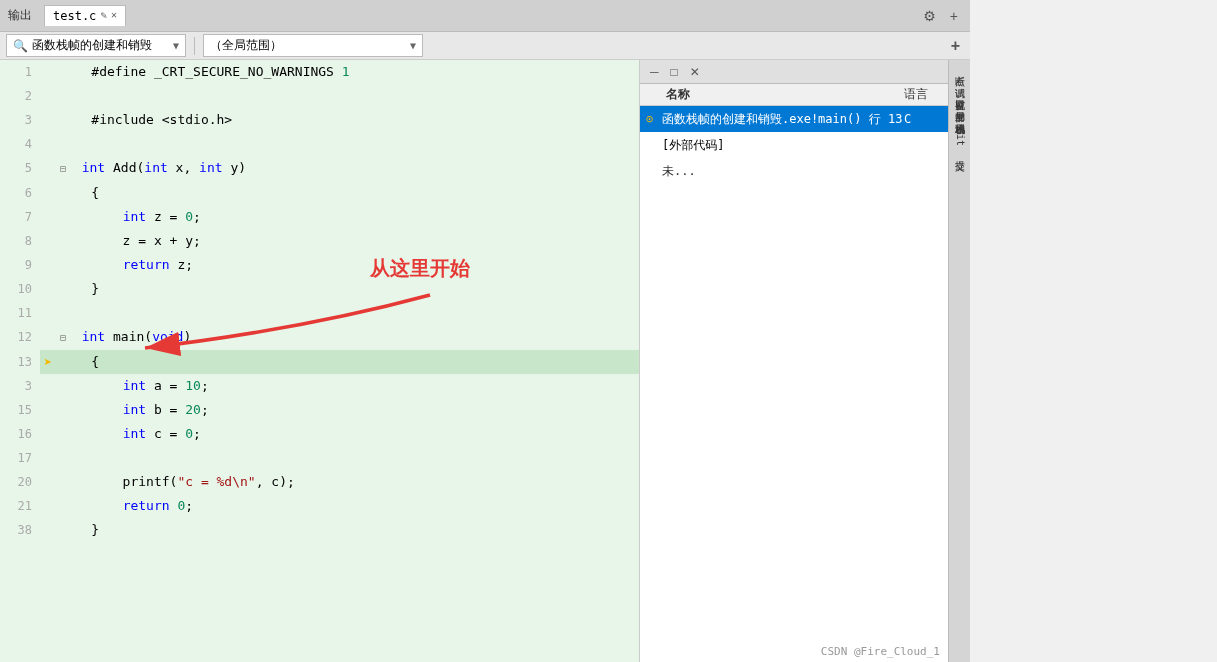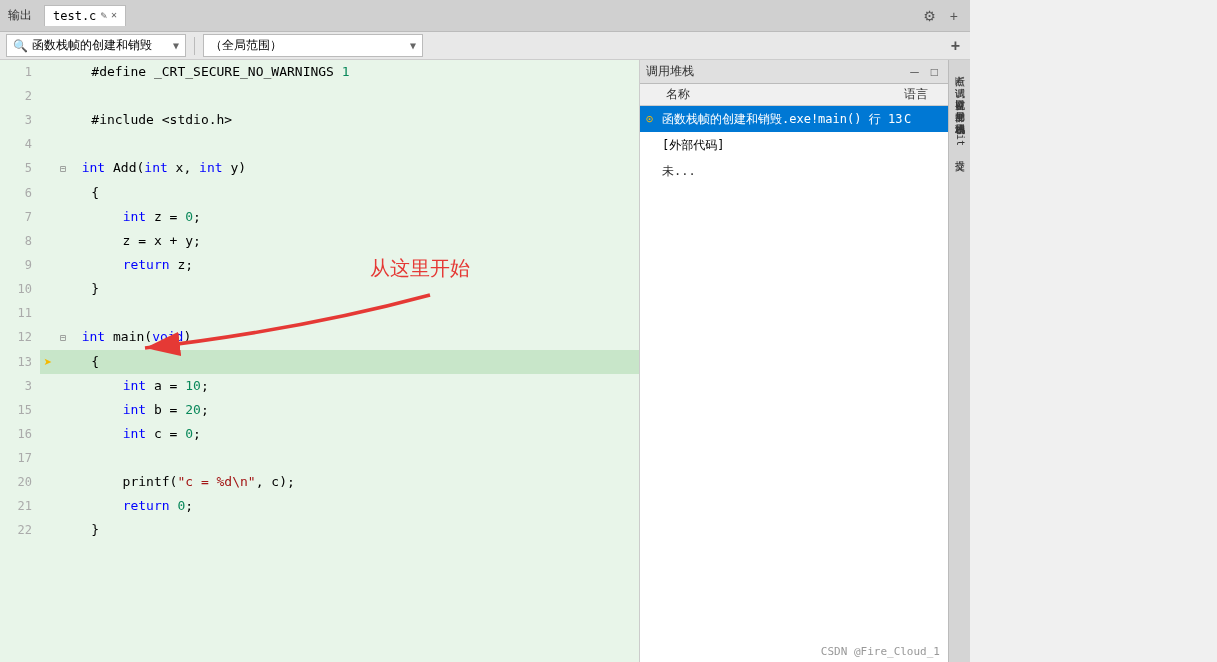--- a/index.html
+++ b/index.html
@@ -185,21 +185,21 @@
       gap: 4px;
     }
     .callstack-col-headers {
       display: flex;
       background: #f0f0f0;
       border-bottom: 1px solid #ccc;
       font-size: 12px;
       color: #333;
       padding: 2px 6px;
     }
-    .col-name { flex: 1; padding-left: 20px; }
+    .col-name { flex: 1; padding-left: 20px; font-weight: bold; }
     .col-lang { width: 60px; text-align: left; margin-left: 47px; }
 
     .callstack-row {
       display: flex;
       align-items: center;
       font-size: 12px;
       padding: 3px 6px;
       cursor: pointer;
       min-height: 26px;
     }
@@ -392,30 +392,29 @@
           <span class="line-num">20</span>
           <span class="line-gutter"></span>
           <span class="line-content">        printf(<span style="color:#a31515">"c = %d\n"</span>, c);</span>
         </div>
         <div class="code-line">
           <span class="line-num">21</span>
           <span class="line-gutter"></span>
           <span class="line-content">        <span style="color:#0000ff">return</span> <span style="color:#09885a">0</span>;</span>
         </div>
         <div class="code-line">
-          <span class="line-num">22</span>
+          <span class="line-num">38</span>
           <span class="line-gutter"></span>
           <span class="line-content">    }</span>
         </div>
       </div>
 
     <div class="right-panel">
 
       <div class="callstack-header">
-        <span class="callstack-header-title">调用堆栈</span>
         <div class="callstack-header-icons">
           <button class="icon-btn" style="font-size:12px;">─</button>
           <button class="icon-btn" style="font-size:12px;">□</button>
           <button class="icon-btn" style="font-size:12px;">✕</button>
         </div>
       </div>
 
       <div class="callstack-col-headers">
         <span class="col-name">名称</span>
         <span class="col-lang">语言</span>
@@ -451,19 +450,19 @@
     <svg class="svg-overlay" viewBox="0 0 640 602" preserveAspectRatio="none" style="position:absolute;left:0;top:0;width:640px;height:100%;pointer-events:none;">
 
       <defs>
         <marker id="arrowhead" markerWidth="10" markerHeight="7" refX="10" refY="3.5" orient="auto">
           <polygon points="0 0, 10 3.5, 0 7" fill="#e53935"></polygon>
         </marker>
       </defs>
       <path d="M 430 235 Q 300 270 145 288" stroke="#e53935" stroke-width="3.5" fill="none" marker-end="url(#arrowhead)"></path>
     </svg>
 
-    <div class="chn-annotation" style="position:absolute;left:370px;top:195px;font-size:20px;font-weight:normal;color:#e53935;">从这里开始</div>
+    <div class="chn-annotation" style="position:absolute;left:370px;top:195px;font-size:20px;font-weight:bold;color:#e53935;">从这里开始</div>
 
   </div>
 
   <div class="watermark">CSDN @Fire_Cloud_1</div>
 
 </div>
 
 </body></html>

